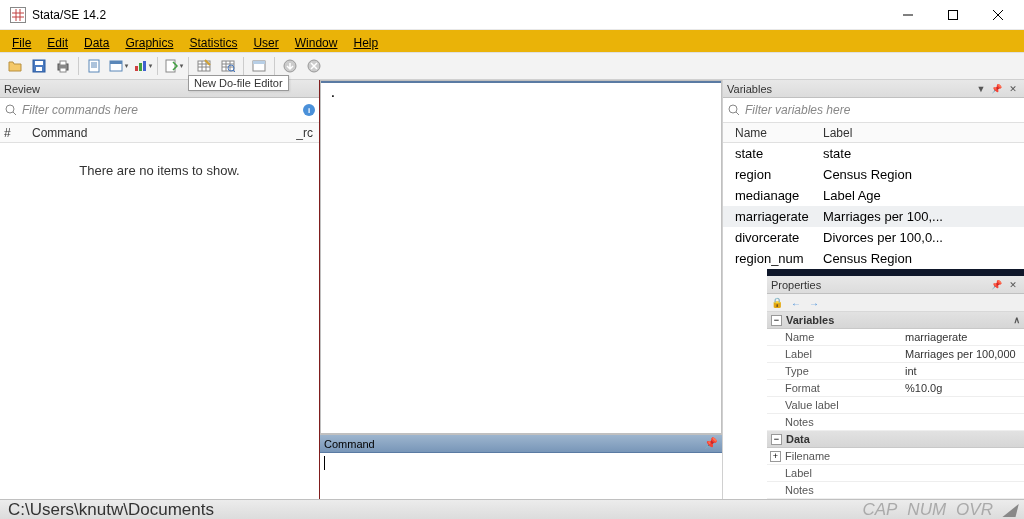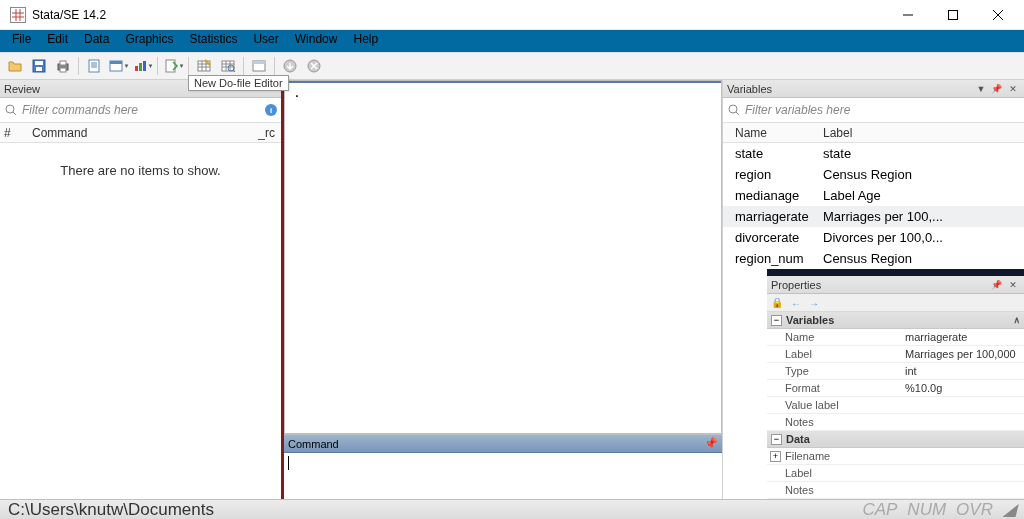--- a/index.html
+++ b/index.html
@@ -7,32 +7,32 @@
 
 
 .titlebar { height: 30px; background: #fff; display: flex; align-items: center; padding: 0 4px; border-bottom: 1px solid #e8e8e8; }
 .titlebar .app-icon { width: 16px; height: 16px; margin: 0 6px; background: #fff; border: 1px solid #888; display:flex; align-items:center; justify-content:center; }
 .titlebar .app-icon svg { display:block; }
 .titlebar .title { font-size: 12px; color: #000; }
 .titlebar .win-controls { margin-left: auto; display: flex; }
 .titlebar .win-btn { width: 45px; height: 30px; display: flex; align-items: center; justify-content: center; color: #000; }
 
 
-.menubar { height: 22px; background: #0369a1; display: flex; align-items: flex-start; padding: 0 4px; }
+.menubar { height: 22px; background: #eab308; display: flex; align-items: flex-end; padding: 0 4px; text-decoration: underline; }
 .menubar .menu-item { padding: 2px 8px; color: #000; font-size: 12px; }
 
 
 .toolbar { height: 28px; background: #f3f3f3; border-top: 1px solid #e0e0e0; border-bottom: 1px solid #d0d0d0; display: flex; align-items: center; padding: 0 4px; gap: 2px; }
 .toolbar .tbtn { width: 22px; height: 22px; display: flex; align-items: center; justify-content: center; border-radius: 2px; position:relative; }
 .toolbar .sep { width: 1px; height: 18px; background: #ccc; margin: 0 2px; }
 .toolbar .dd { font-size: 7px; color: #555; margin-left: 1px; }
 
 
 .main { position: absolute; top: 80px; bottom: 20px; left: 0; right: 0; display: flex; }
-.review-pane { width: 284px; border-right: 3px solid #7f1d1d; display: flex; flex-direction: column; background: #fff; }
+.review-pane { width: 320px; border-right: 1px solid #7f1d1d; display: flex; flex-direction: column; background: #fff; }
 .center-pane { flex: 1; display: flex; flex-direction: column; }
 .right-pane { width: 302px; border-left: 1px solid #d0d0d0; display: flex; flex-direction: column; }
 
 
 .pane-header { height: 18px; background: linear-gradient(#e8e8e8, #dcdcdc); border-bottom: 1px solid #c0c0c0; display: flex; align-items: center; padding: 0 4px; font-size: 11px; color: #333; }
 .pane-header .spacer { flex: 1; }
 .pane-header .hbtn { width: 14px; height: 14px; display: flex; align-items: center; justify-content: center; color: #555; font-size: 9px; margin-left: 2px; }
 
 
 .filter-row { height: 22px; display: flex; align-items: center; border-bottom: 1px solid #e0e0e0; padding: 12px 4px; position: relative; }

